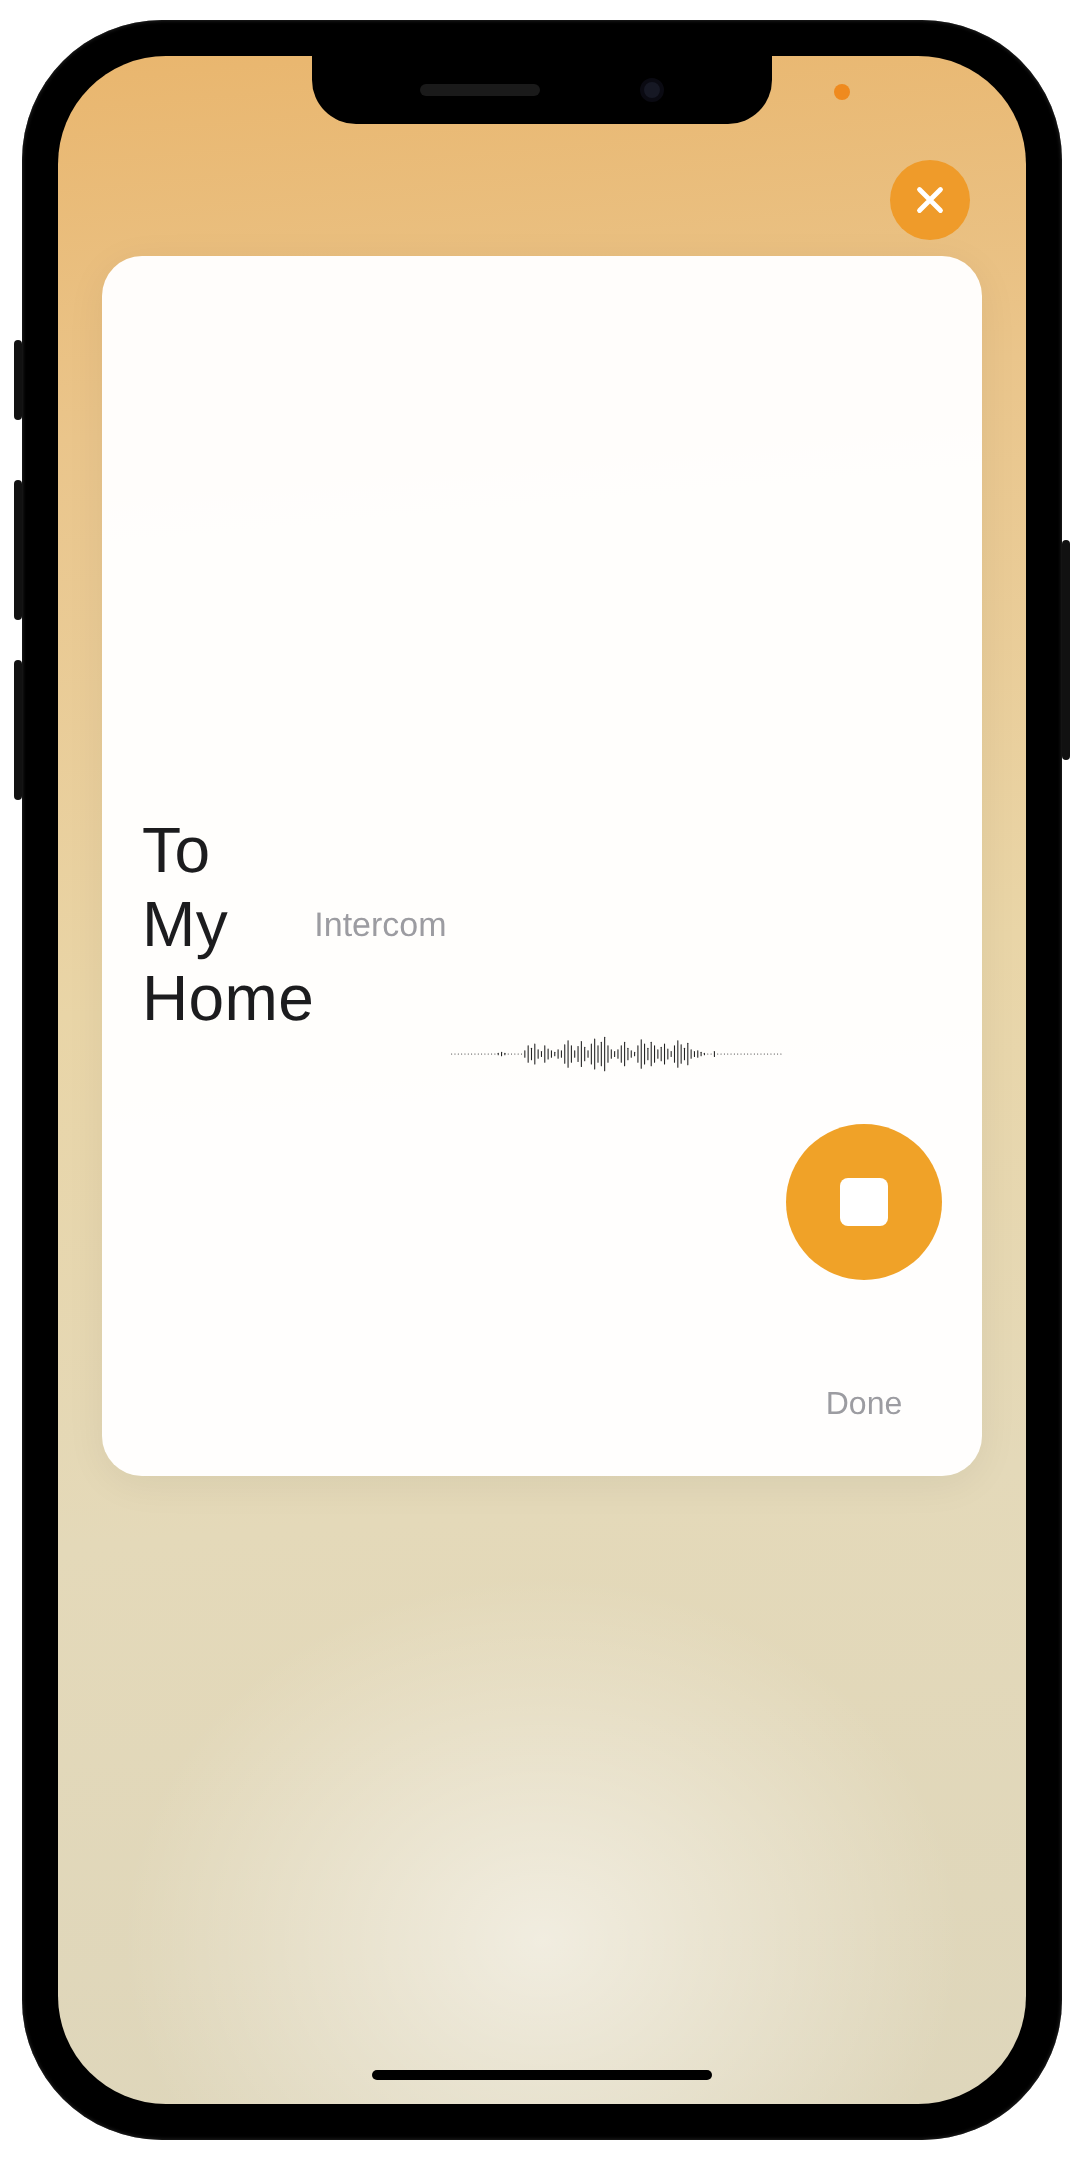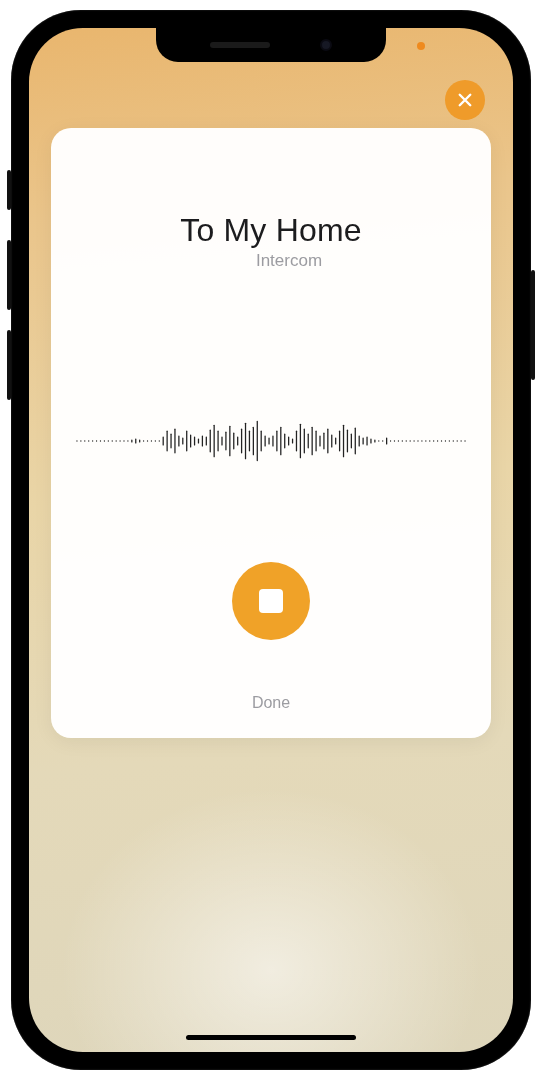--- a/index.html
+++ b/index.html
@@ -65,33 +65,32 @@
   }
   .close-btn svg { width: 18px; height: 18px; }
 
   .card {
     position: absolute;
     left: 22px; right: 22px; top: 100px;
     height: 610px;
     background: rgba(255,255,255,0.97);
     border-radius: 20px;
     box-shadow: 0 4px 20px rgba(0,0,0,0.06);
-    display: flex; flex-direction: column; align-items: center;
+    display: flex; flex-direction: row; align-items: center;
     padding: 84px 20px 26px 20px;
   }
   .title {
     font-size: 32px;
     color: #1c1c1e;
     letter-spacing: 0.2px;
   }
   .subtitle {
     font-size: 17px;
     color: #9c9ca1;
     margin-top: 2px;
-    margin-left: 36px;
   }
   .waveform {
     margin-top: 130px;
     width: 100%; height: 80px;
     display:flex; align-items:center; justify-content:center;
   }
   .waveform svg { width: 98%; height: 80px; }
   .stop-wrap {
     margin-top: auto;
     display:flex; flex-direction:column; align-items:center; gap:10px;

